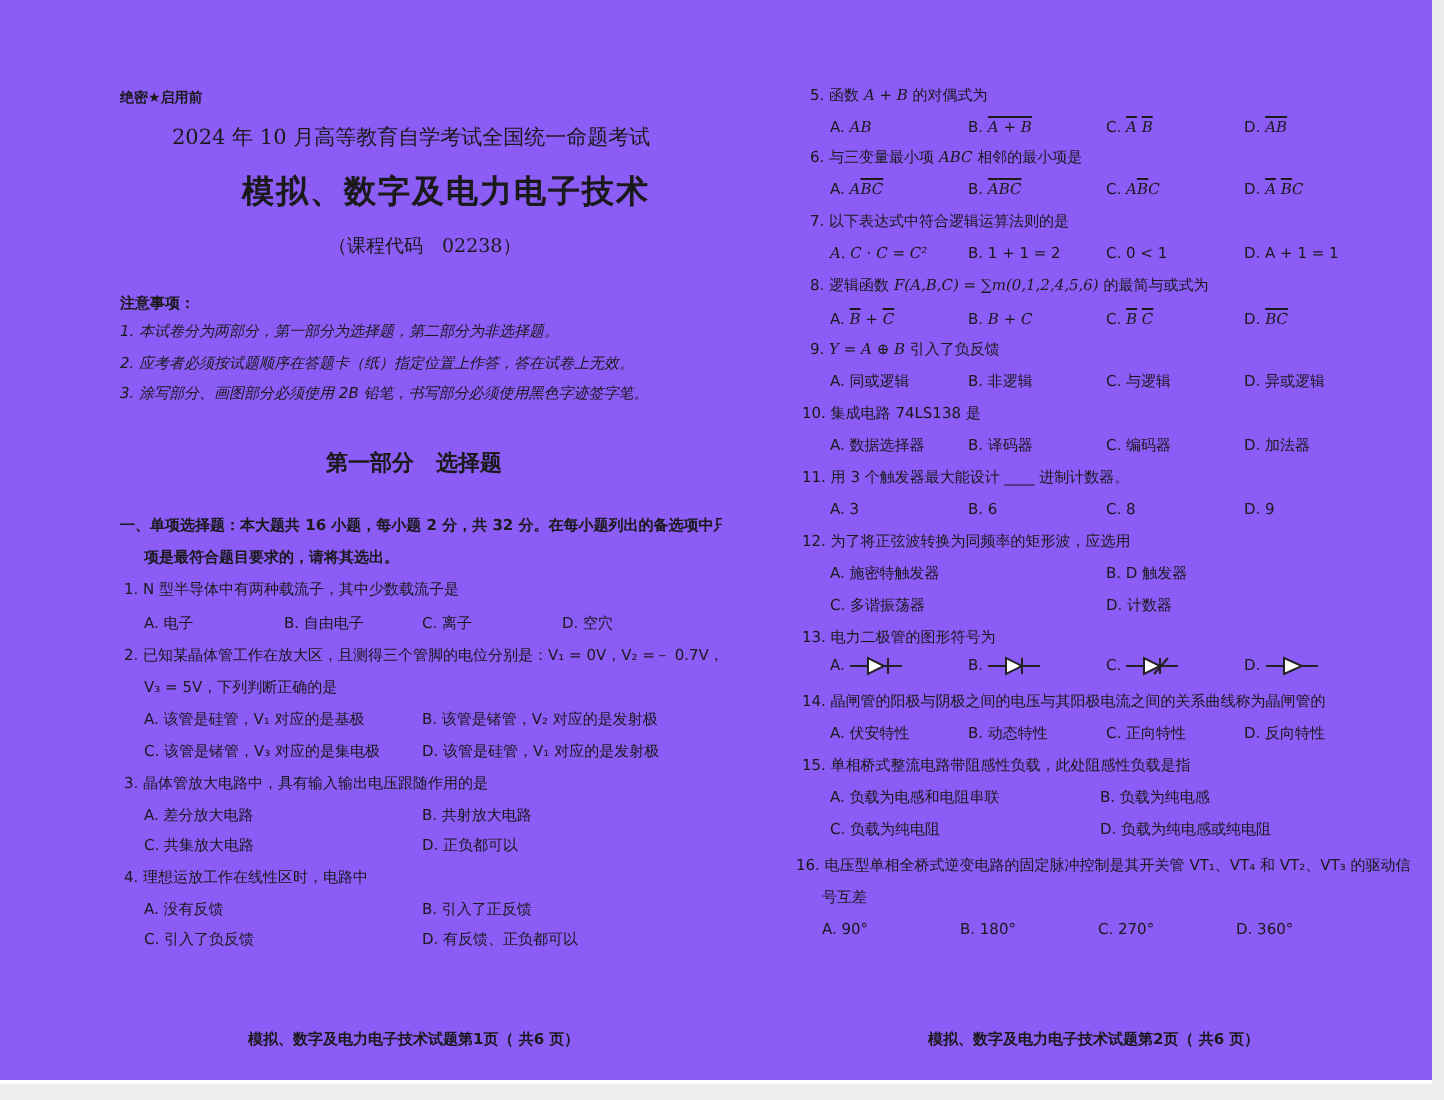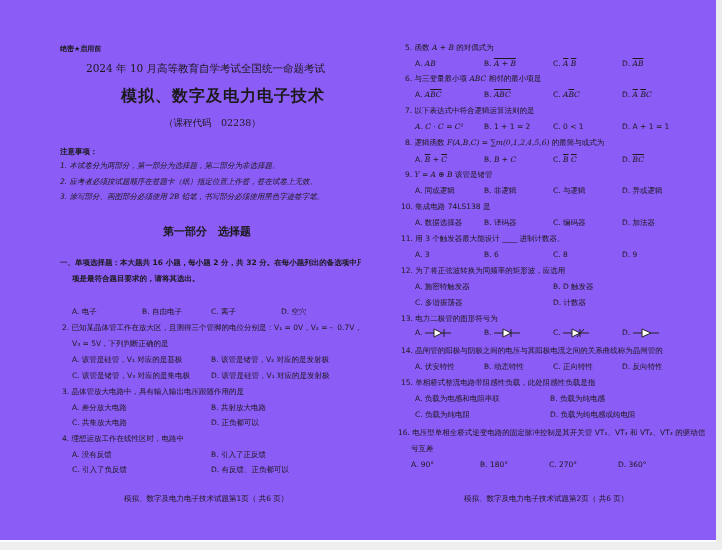--- a/index.html
+++ b/index.html
@@ -19,21 +19,21 @@
     .secret { left:60px; top:44px; font-size:7px; font-weight:bold; font-family:"DejaVu Sans","Liberation Sans",sans-serif; }
     .exam-title { left:86px; top:62px; font-size:10.5px; }
     .course-title { left:121px; top:86px; font-size:16px; font-weight:bold; letter-spacing:1px; }
     .course-code { left:164px; top:117px; font-size:9.5px; }
     .notice-head { left:60px; top:147px; font-size:7.5px; font-weight:bold; font-family:"DejaVu Sans","Liberation Sans",sans-serif; }
     .notice { left:60px; font-size:7.5px; font-family:"DejaVu Sans","Liberation Sans",sans-serif;font-style:italic; }
     .part-title { left:163px; top:224px; font-size:11px; font-weight:bold; word-spacing:8px; }
 
     .q { font-size:7.5px; font-family:"DejaVu Sans","Liberation Sans",sans-serif; }
     .opt { font-size:7.5px; font-family:"DejaVu Sans","Liberation Sans",sans-serif; }
-    .footer { font-size:7.5px; font-weight:normal; font-family:"DejaVu Sans","Liberation Sans",sans-serif; }
+    .footer { font-size:7.5px; font-weight:bold; font-family:"DejaVu Sans","Liberation Sans",sans-serif;margin-top:21px; }
 
     .ol { text-decoration:overline; }
     .it { font-style:italic; font-family:"DejaVu Serif","Liberation Serif",serif; }
     .diode { display:inline-block; vertical-align:middle; }
   </style>
 </head>
 <body>
 
 <div class="page page-left">
   <div class="abs secret">绝密★启用前</div>
@@ -44,20 +44,21 @@
   <div class="abs notice-head">注意事项：</div>
   <div class="abs notice" style="top:161px">1. 本试卷分为两部分，第一部分为选择题，第二部分为非选择题。</div>
   <div class="abs notice" style="top:177px">2. 应考者必须按试题顺序在答题卡（纸）指定位置上作答，答在试卷上无效。</div>
   <div class="abs notice" style="top:192px">3. 涂写部分、画图部分必须使用 2B 铅笔，书写部分必须使用黑色字迹签字笔。</div>
 
   <div class="abs part-title">第一部分　选择题</div>
 
   <div class="abs q" style="left:60px;top:258px;font-weight:bold">一、单项选择题：本大题共 16 小题，每小题 2 分，共 32 分。在每小题列出的备选项中只有一</div>
   <div class="abs q" style="left:72px;top:274px;font-weight:bold">项是最符合题目要求的，请将其选出。</div>
 
+  <div class="abs q" style="left:62px;top:290px">1. N 型半导体中有两种载流子，其中少数载流子是</div>
   <div class="abs opt" style="left:72px;top:307px">A. 电子</div>
   <div class="abs opt" style="left:142px;top:307px">B. 自由电子</div>
   <div class="abs opt" style="left:211px;top:307px">C. 离子</div>
   <div class="abs opt" style="left:281px;top:307px">D. 空穴</div>
 
   <div class="abs q" style="left:62px;top:323px">2. 已知某晶体管工作在放大区，且测得三个管脚的电位分别是：V₁ = 0V，V₂ =－ 0.7V，</div>
   <div class="abs q" style="left:72px;top:339px">V₃ = 5V，下列判断正确的是</div>
   <div class="abs opt" style="left:72px;top:355px">A. 该管是硅管，V₁ 对应的是基极</div>
   <div class="abs opt" style="left:211px;top:355px">B. 该管是锗管，V₂ 对应的是发射极</div>
   <div class="abs opt" style="left:72px;top:371px">C. 该管是锗管，V₃ 对应的是集电极</div>
@@ -104,21 +105,21 @@
 
   <div class="abs q" style="left:44px;top:138px">
     <span>8. 逻辑函数 </span><span class="it">F(A,B,C) = ∑m(0,1,2,4,5,6)</span><span> 的最简与或式为</span>
   </div>
   <div class="abs opt" style="left:54px;top:155px"><span>A.</span> <span class="it"><span class="ol">B</span> + <span class="ol">C</span></span></div>
   <div class="abs opt" style="left:123px;top:155px"><span>B.</span> <span class="it">B + C</span></div>
   <div class="abs opt" style="left:192px;top:155px"><span>C.</span> <span class="it"><span class="ol">B</span> <span class="ol">C</span></span></div>
   <div class="abs opt" style="left:261px;top:155px"><span>D.</span> <span class="it ol">BC</span></div>
 
   <div class="abs q" style="left:44px;top:170px">
-    <span>9. </span><span class="it">Y = A ⊕ B</span><span> 该管是锗管</span>
+    <span>9. </span><span class="it">Y = A ⊕ B</span><span> 引入了负反馈</span>
   </div>
   <div class="abs opt" style="left:54px;top:186px">A. 同或逻辑</div>
   <div class="abs opt" style="left:123px;top:186px">B. 非逻辑</div>
   <div class="abs opt" style="left:192px;top:186px">C. 与逻辑</div>
   <div class="abs opt" style="left:261px;top:186px">D. 异或逻辑</div>
 
   <div class="abs q" style="left:40px;top:202px">10. 集成电路 74LS138 是</div>
   <div class="abs opt" style="left:54px;top:218px">A. 数据选择器</div>
   <div class="abs opt" style="left:123px;top:218px">B. 译码器</div>
   <div class="abs opt" style="left:192px;top:218px">C. 编码器</div>

